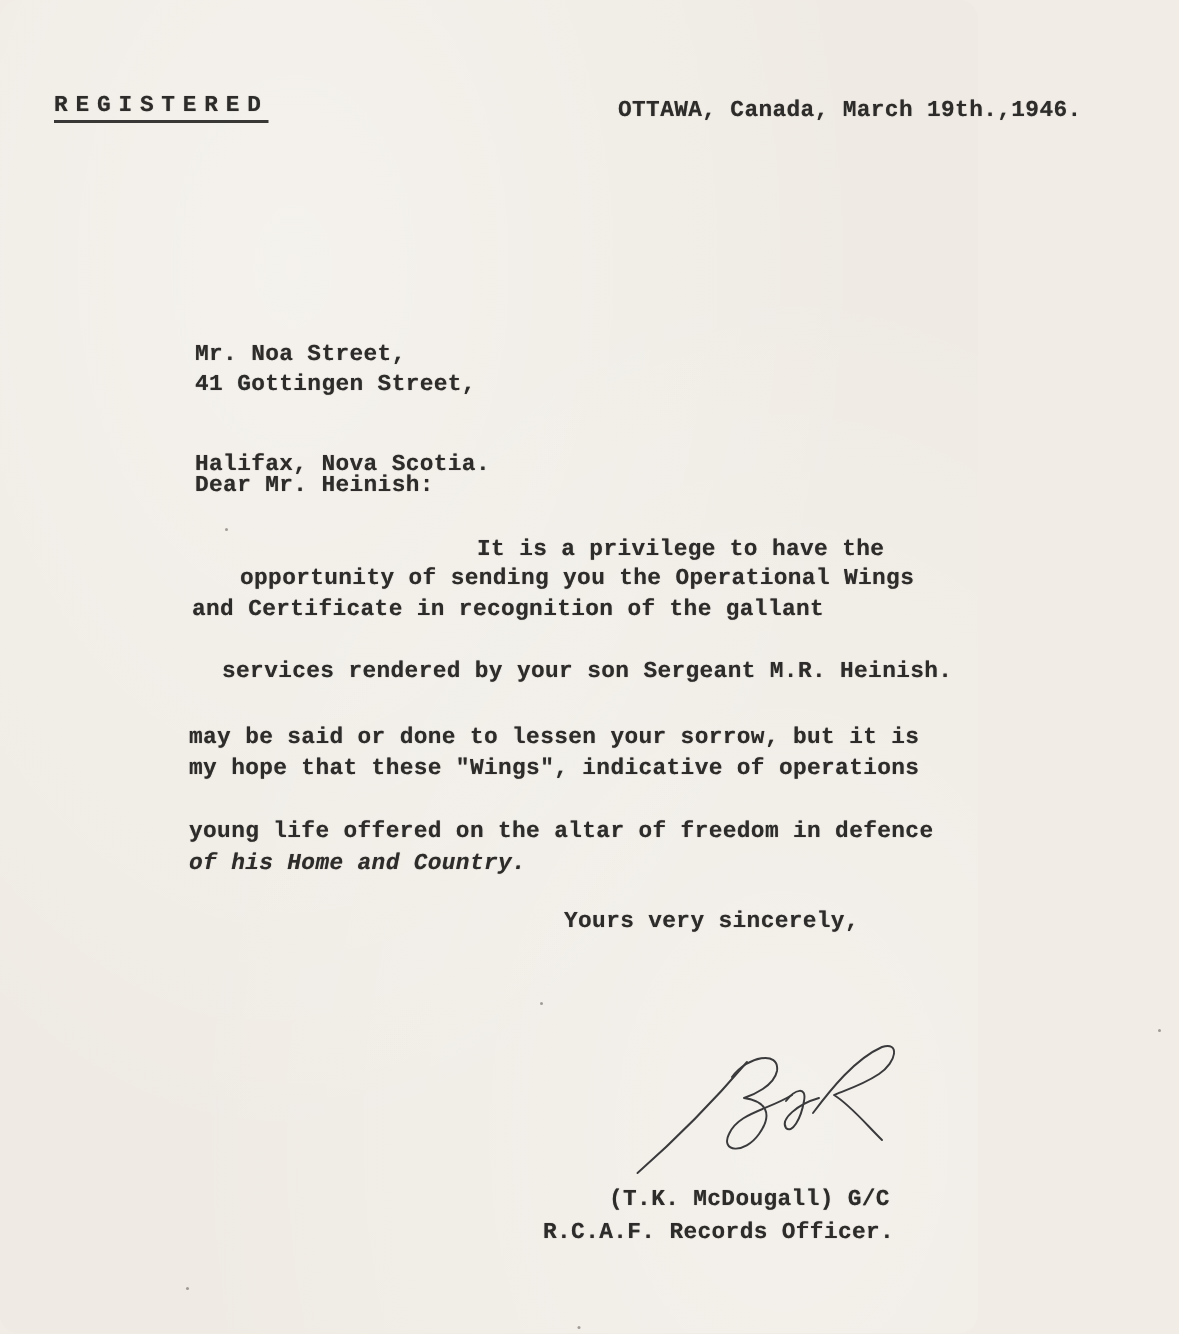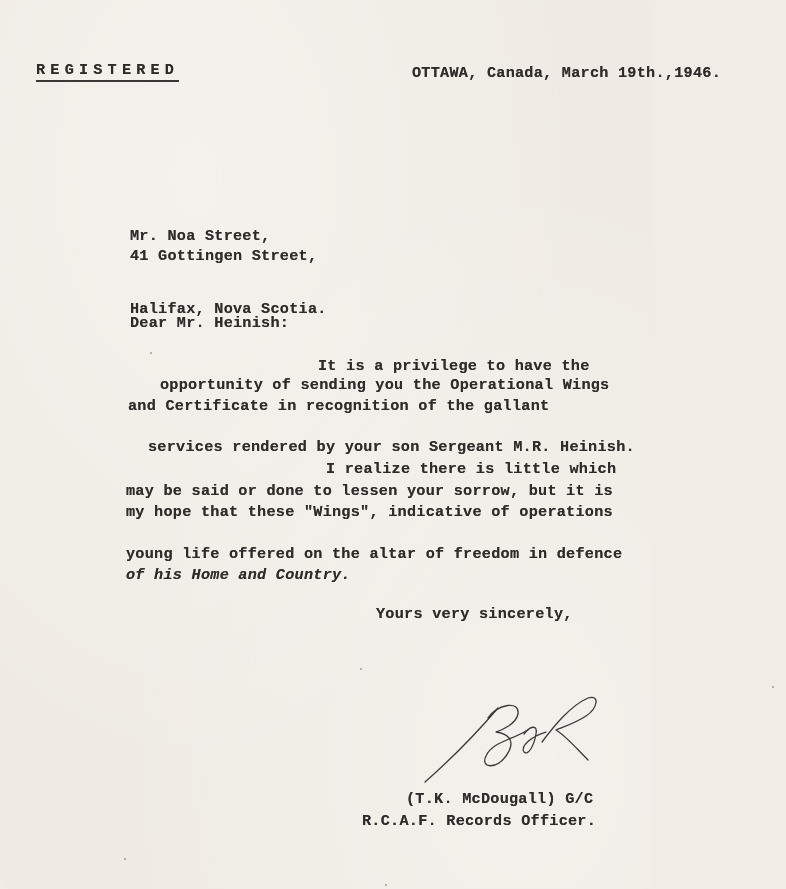--- a/index.html
+++ b/index.html
@@ -57,21 +57,20 @@
   <div class="t addr2">41 Gottingen Street,</div>
   <div class="t addr3">Halifax, Nova Scotia.</div>
 
   <div class="t salut">Dear Mr. Heinish:</div>
 
   <div class="t p1l1">It is a privilege to have the</div>
   <div class="t p1l2">opportunity of sending you the Operational Wings</div>
   <div class="t p1l3">and Certificate in recognition of the gallant</div>
   <div class="t p1l4">services rendered by your son Sergeant M.R. Heinish.</div>
 
-  <div class="t p2l1">I realize there is little which</div>
   <div class="t p2l2">may be said or done to lessen your sorrow, but it is</div>
   <div class="t p2l3">my hope that these "Wings", indicative of operations</div>
   <div class="t p2l5">young life offered on the altar of freedom in defence</div>
   <div class="t p2l6">of his Home and Country.</div>
 
   <div class="t closing">Yours very sincerely,</div>
 
   <svg class="signature" viewBox="0 0 200 100">
     <g fill="none" stroke="#3a3a3c" stroke-width="1.3" stroke-linecap="round" stroke-linejoin="round">
       <path d="M5 92 C 30 70, 55 45, 78 18"></path>

